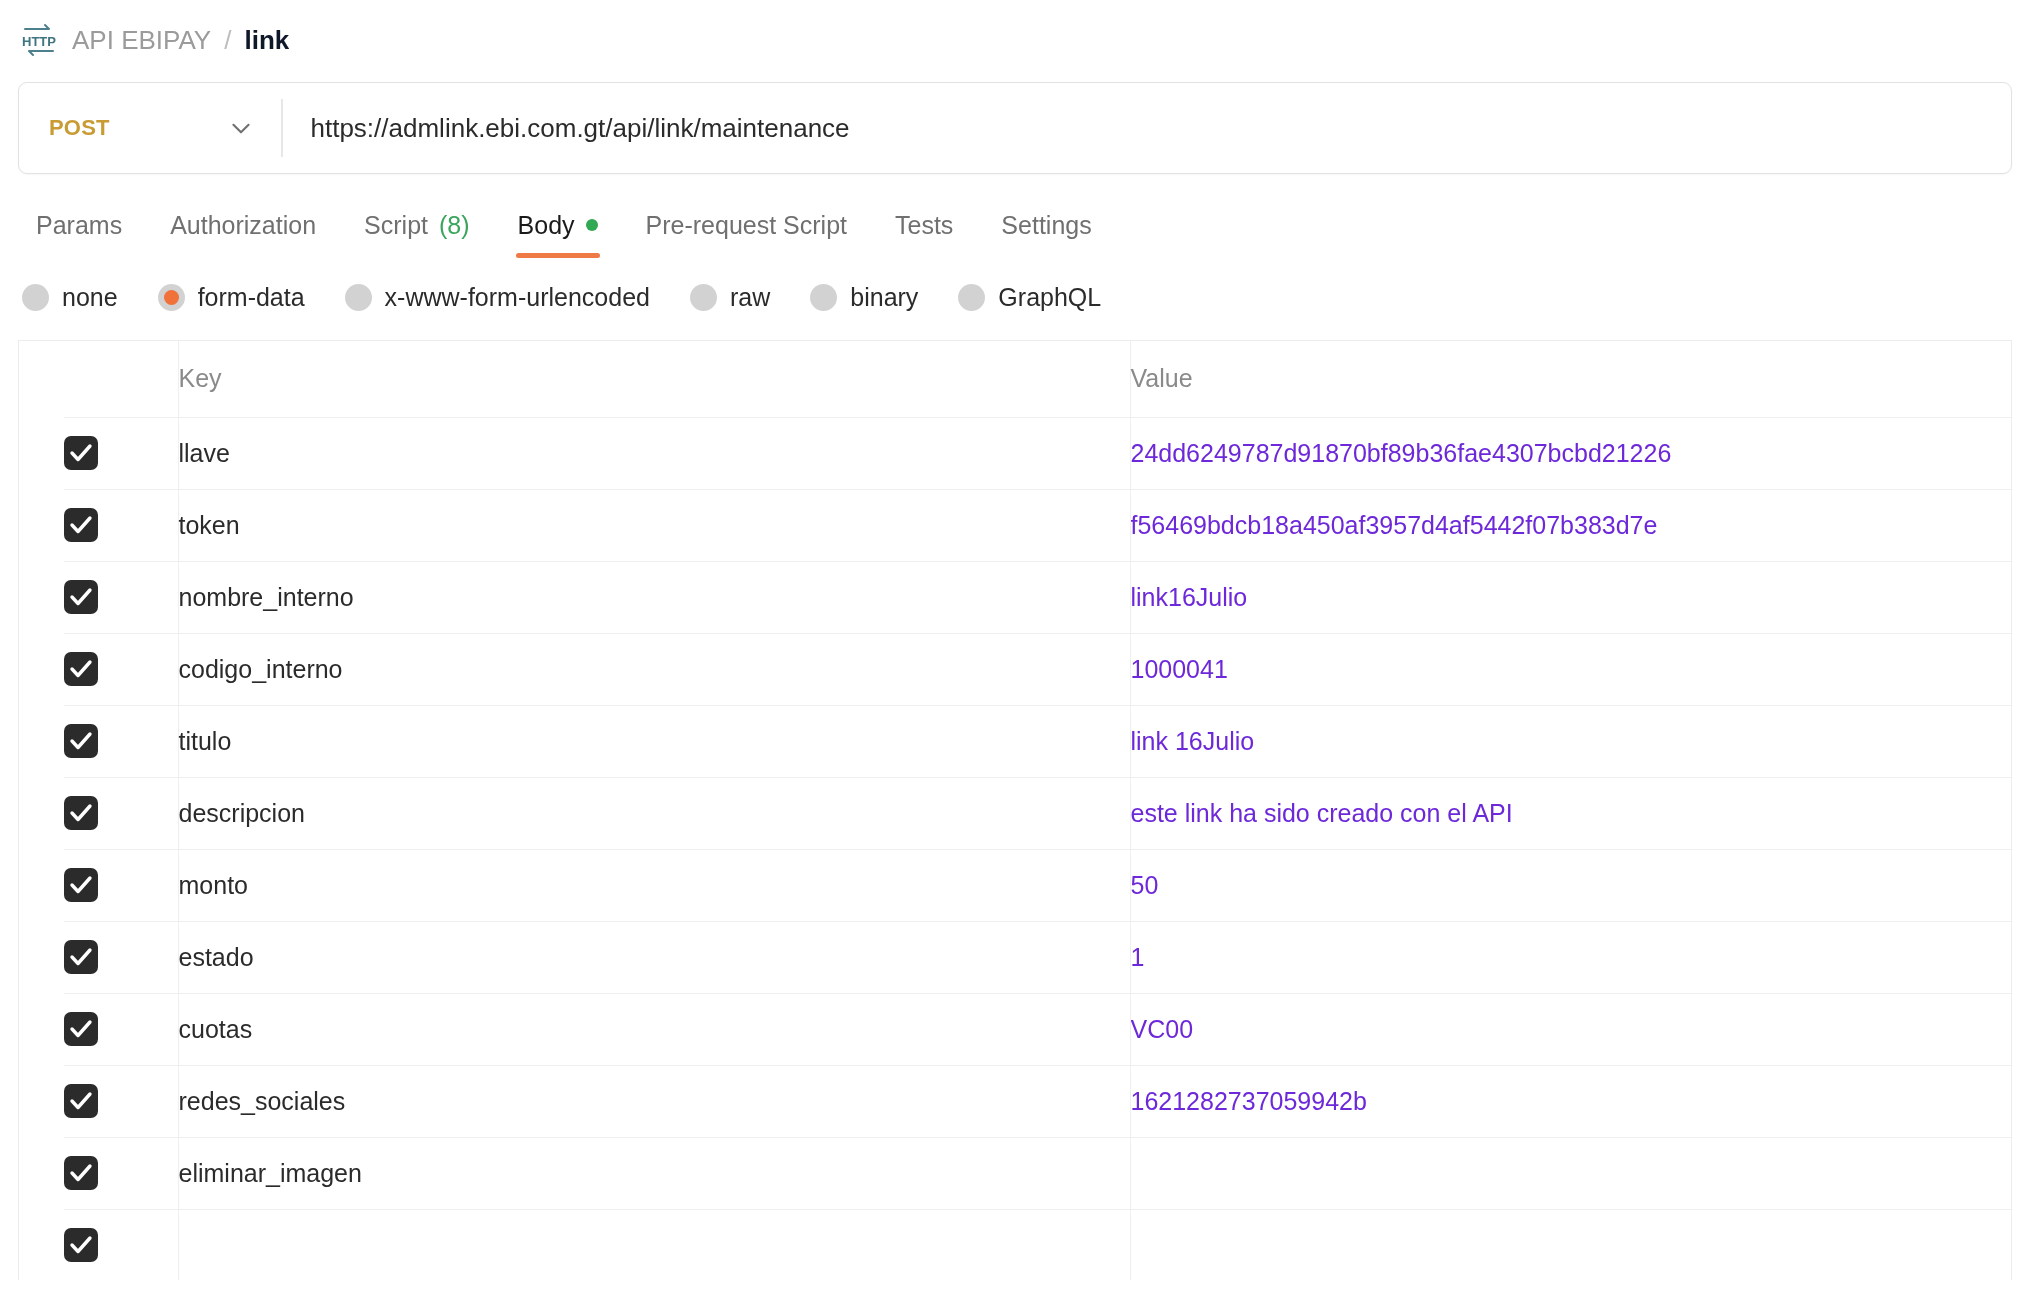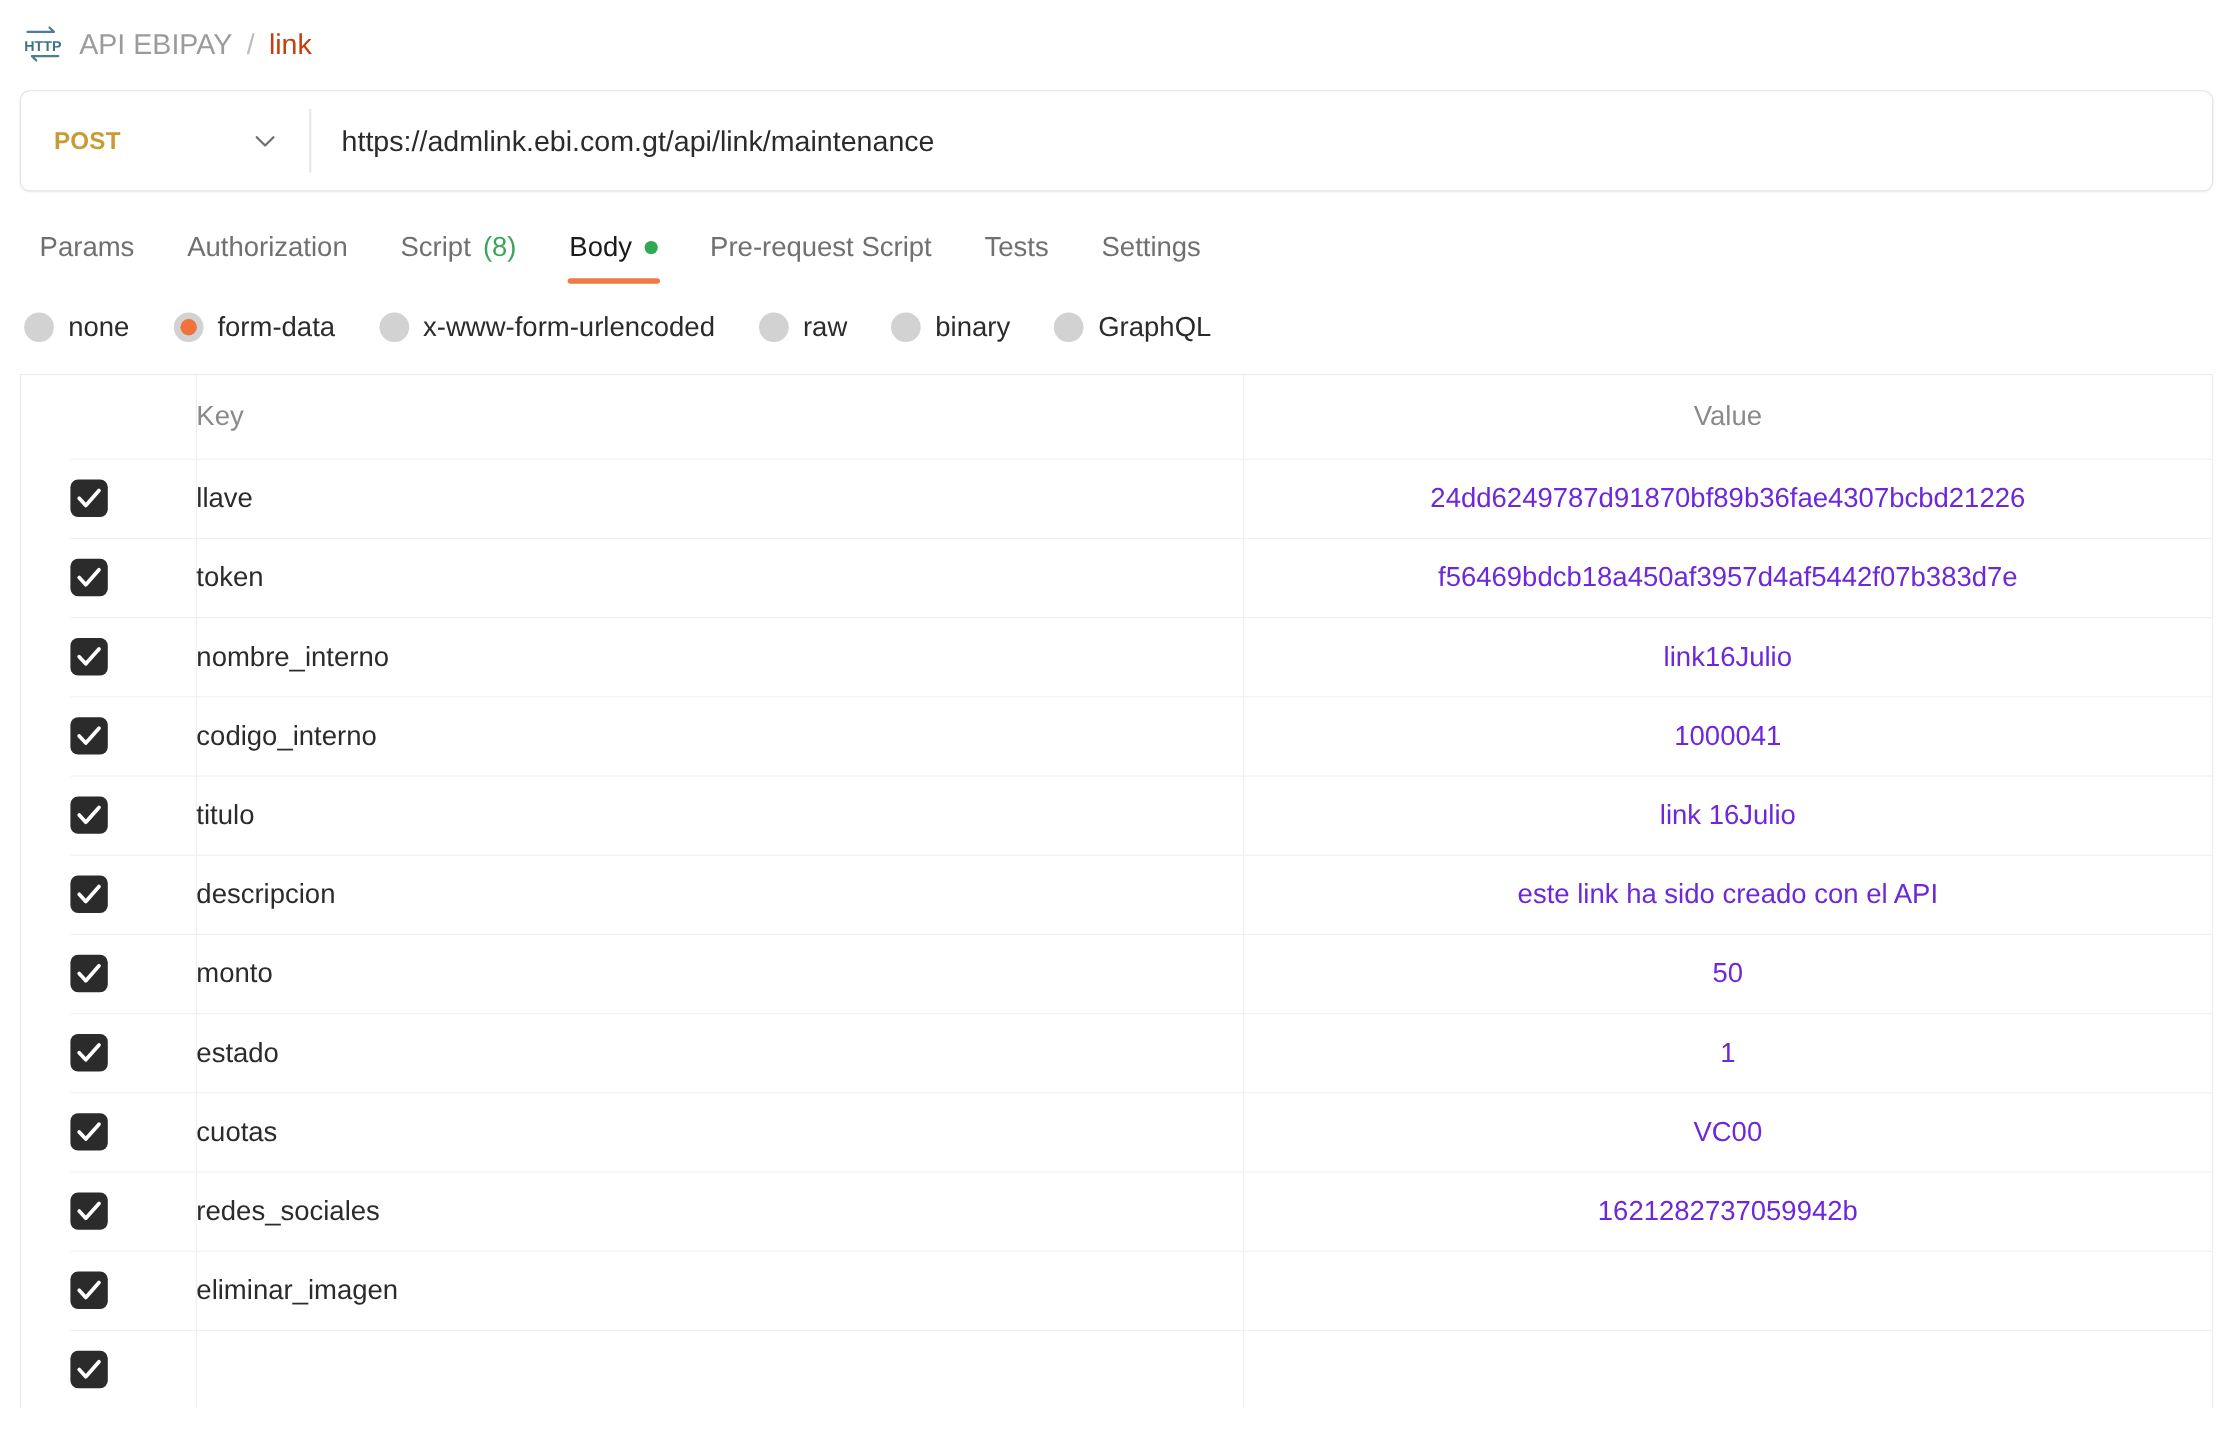--- a/index.html
+++ b/index.html
@@ -34,21 +34,21 @@
     display: block;
   }
   .breadcrumb {
     display: flex;
     align-items: center;
     gap: 13px;
     font-size: 26px;
   }
   .crumb-collection { color: #9b9b9b; font-weight: 400; }
   .crumb-sep { color: #bdbdbd; font-weight: 400; }
-  .crumb-current { color: #c2410c; font-weight: 400; }
+  .crumb-current { color: #0f172a; font-weight: 700; }
 
   
   .url-row {
     margin: 2px 18px 0 18px;
     height: 92px;
     border: 1.5px solid #e2e2e2;
     border-radius: 9px;
     border-bottom-left-radius: 9px;
     display: flex;
     align-items: stretch;
@@ -194,21 +194,21 @@
   table.kv col.c-val   { width: auto; }
 
   table.kv th, table.kv td {
     border-bottom: 1.5px solid #efefef;
     border-right: 1.5px solid #efefef;
     height: 72px;
     padding: 0;
     vertical-align: middle;
     text-align: left;
   }
-  table.kv th:last-child, table.kv td:last-child { border-right: none; text-align: center; }
+  table.kv th:last-child, table.kv td:last-child { border-right: none; }
 
   table.kv th {
     font-weight: 400;
     font-size: 25px;
     color: #8a8a8a;
     height: 76px;
   }
   th.h-key { padding-left: 28px; }
   th.h-val { padding-left: 28px; }
   td.c-check-cell { text-align: center; }

